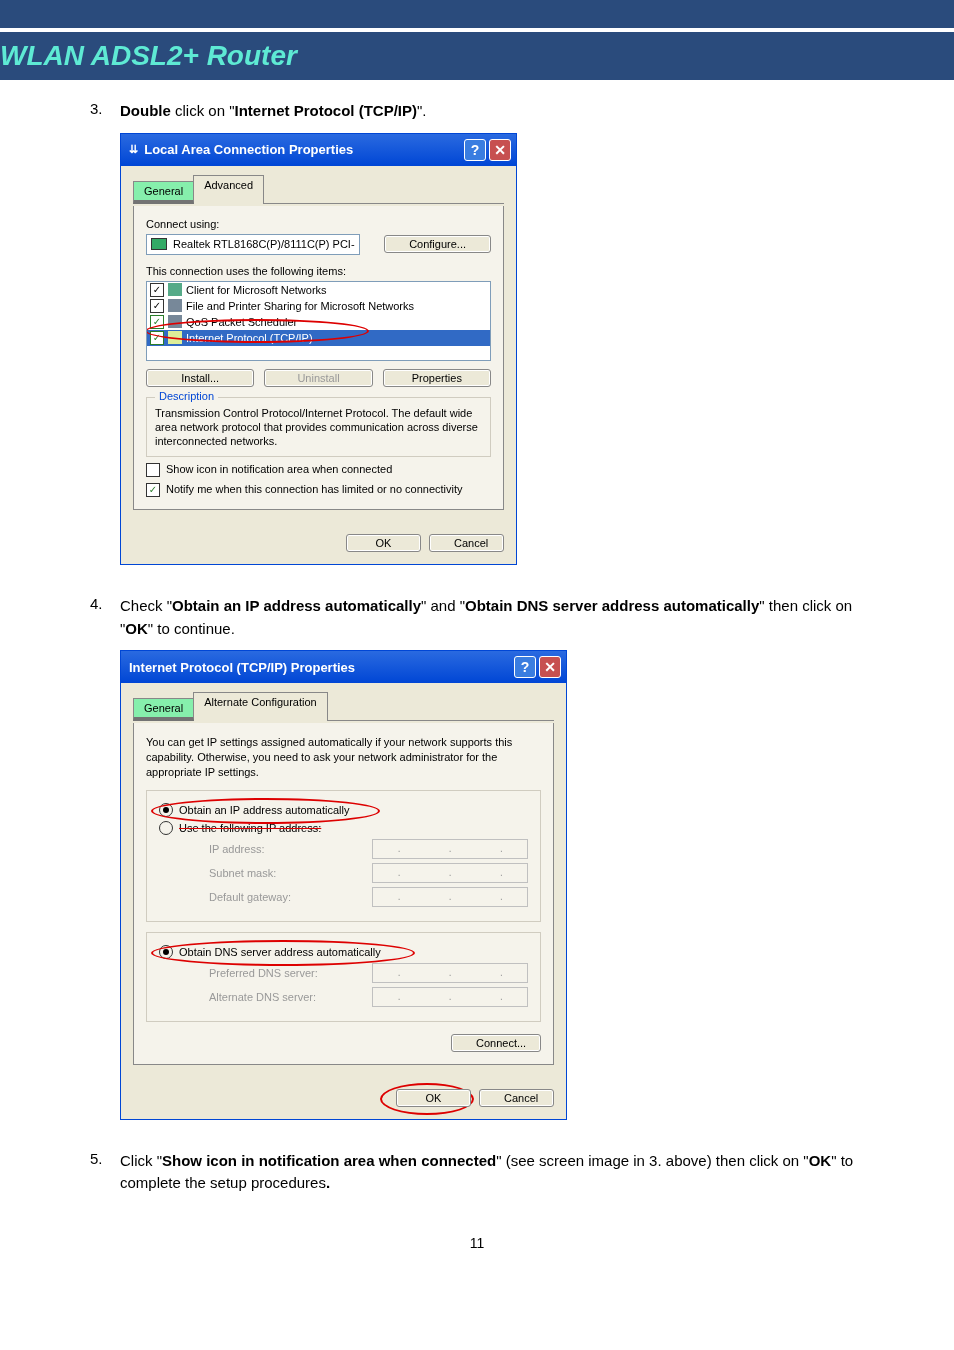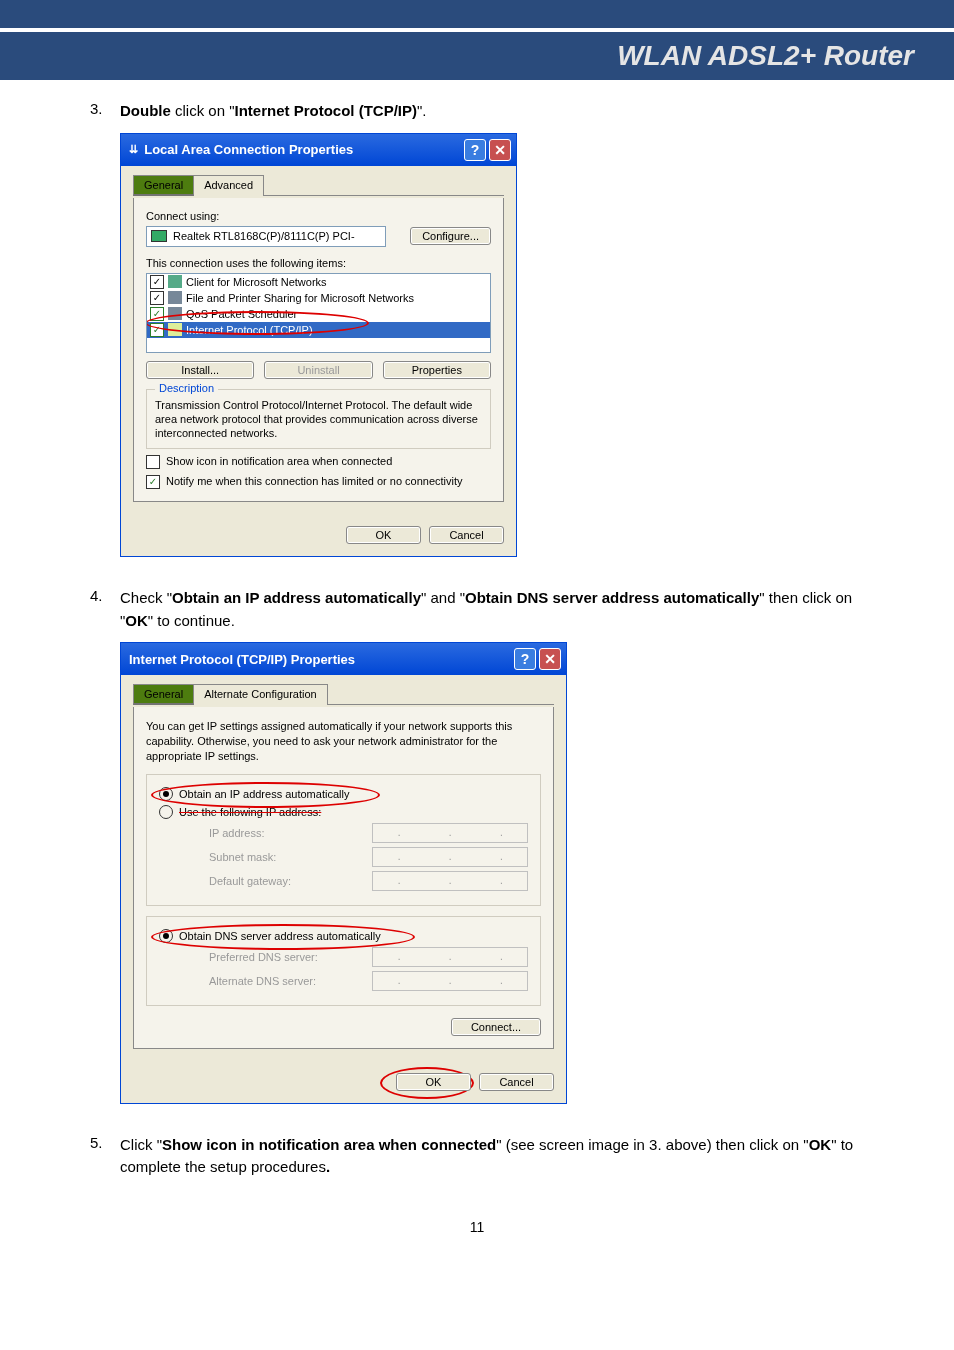--- a/index.html
+++ b/index.html
@@ -8,25 +8,25 @@
     background: #fff;
     font-family: Arial, sans-serif;
     width: 954px;
   }
   .top-blue-bar {
     height: 28px;
     background: #2a4b7c;
   }
   .header-bar {
     background: #2a4b7c;
-    color: #e5e5e5;
+    color: #5eead4;
     font-size: 28px;
     font-weight: bold;
     font-style: italic;
-    text-align: right;
+    text-align: left;
     padding: 8px 40px 8px 0;
     border-top: 4px solid #fff;
   }
   .page-content {
     padding: 20px 70px 0 90px;
   }
   ol.main-list {
     list-style: none;
     padding: 0;
     margin: 0;
@@ -88,23 +88,24 @@
   .tab {
     padding: 3px 10px;
     border: 1px solid #888;
     border-bottom: none;
     background: #ece9d8;
     position: relative;
     top: 1px;
     margin-right: -1px;
   }
   .tab.active {
-    background: #4d7c0f;
-    border-bottom: 2px solid #737373;
+    background: #86efac;
+    border-bottom: 4px solid #737373;
     z-index: 2;
+    margin-top: 6px;
   }
   .tab-panel {
     border: 1px solid #888;
     border-top: none;
     padding: 12px;
     background: #f5f3eb;
   }
   .row { display: flex; align-items: center; margin-bottom: 6px; gap: 16px; }
   .field-box {
     flex: 1;
@@ -118,21 +119,21 @@
   }
   .nic-icon {
     width: 14px; height: 10px;
     background: #3a6;
     margin-right: 6px;
     border: 1px solid #333;
   }
   .btn {
     border: 1px solid #888;
     background: #ece9d8;
-    padding: 2px 11px;
+    padding: 2px 24px;
     font-size: 11px;
     border-radius: 3px;
     box-shadow: inset 0 0 0 1px #fff;
     cursor: pointer;
   }
   .btn.disabled { color: #999; }
   .listbox {
     border: 1px solid #7f9db9;
     background: #fff;
     height: 78px;

